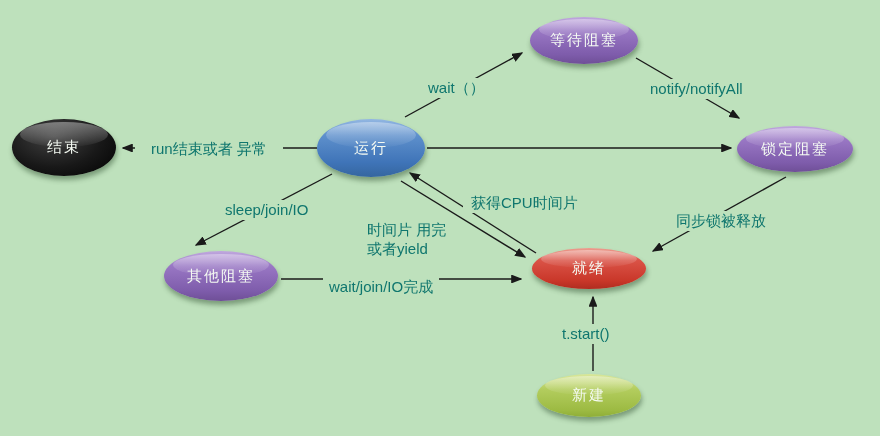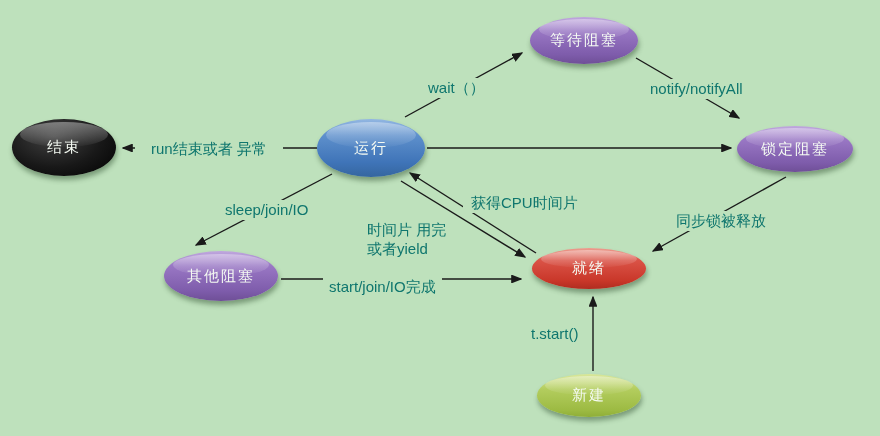--- a/index.html
+++ b/index.html
@@ -33,21 +33,21 @@
   }
   #lbl-wait      { left: 420px; top: 78px;  padding: 0 8px; }
   #lbl-notify    { left: 644px; top: 79px;  padding: 0 6px; }
   #lbl-runend    { left: 135px; top: 139px; padding: 0 16px; }
   #lbl-sync      { left: 534px; top: 139px; padding: 0 17px; }
   #lbl-sleepjoin { left: 214px; top: 200px; padding: 0 11px; }
   #lbl-timeslice { left: 362px; top: 220px; padding: 0 5px; line-height: 19px; }
   #lbl-getcpu    { left: 463px; top: 193px; padding: 0 8px; }
   #lbl-syncrel   { left: 668px; top: 211px; padding: 0 8px; }
   #lbl-sleepdone { left: 323px; top: 277px; padding: 0 6px; }
-  #lbl-tstart    { left: 525px; top: 324px; padding: 0 6px; }
+  #lbl-tstart    { left: 556px; top: 324px; padding: 0 6px; }
 
   .node {
     position: absolute;
     z-index: 3;
     border-radius: 50%;
     display: flex;
     align-items: center;
     justify-content: center;
     color: #f4faf2;
     font-size: 15px;
@@ -111,21 +111,21 @@
   <div class="lbl" id="lbl-wait">wait（）</div>
   <div class="lbl" id="lbl-notify">notify/notifyAll</div>
   <div class="lbl" id="lbl-runend">run结束或者 异常</div>
   <div class="lbl" id="lbl-sleepjoin">sleep/join/IO</div>
   <div class="lbl" id="lbl-timeslice">
     <div>时间片 用完</div>
     <div>或者yield</div>
   </div>
   <div class="lbl" id="lbl-getcpu">获得CPU时间片</div>
   <div class="lbl" id="lbl-syncrel">同步锁被释放</div>
-  <div class="lbl" id="lbl-sleepdone">start/join/IO完成</div>
+  <div class="lbl" id="lbl-sleepdone">wait/join/IO完成</div>
   <div class="lbl" id="lbl-tstart">t.start()</div>
 
   <div class="node" id="node-end">
     <span class="gloss"></span>
     <span>结束</span>
   </div>
   <div class="node" id="node-running">
     <span class="gloss"></span>
     <span>运行</span>
   </div>

